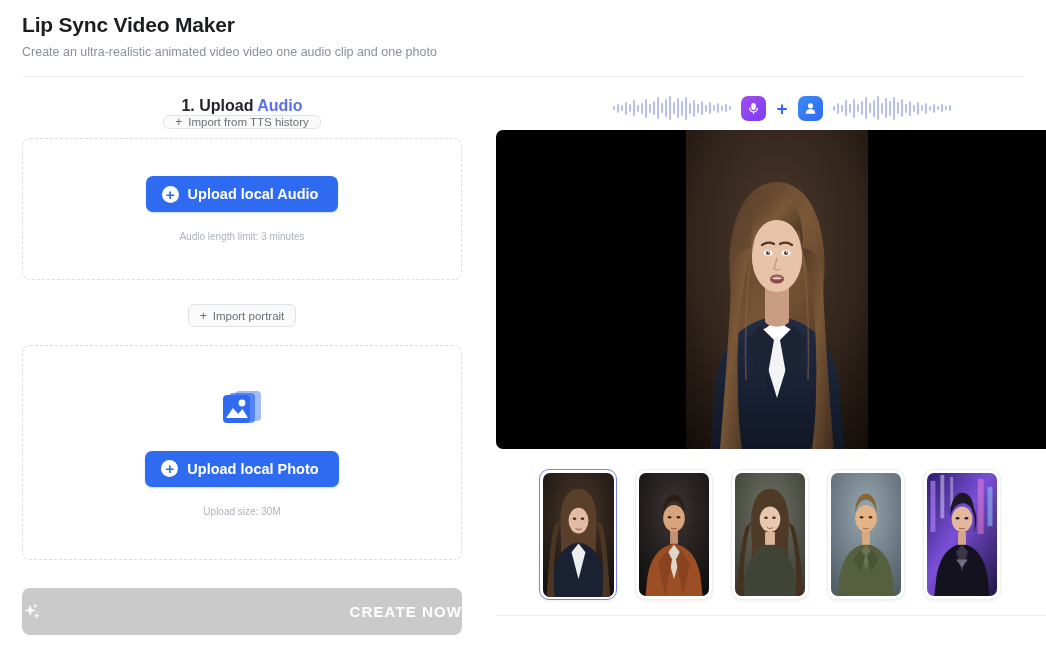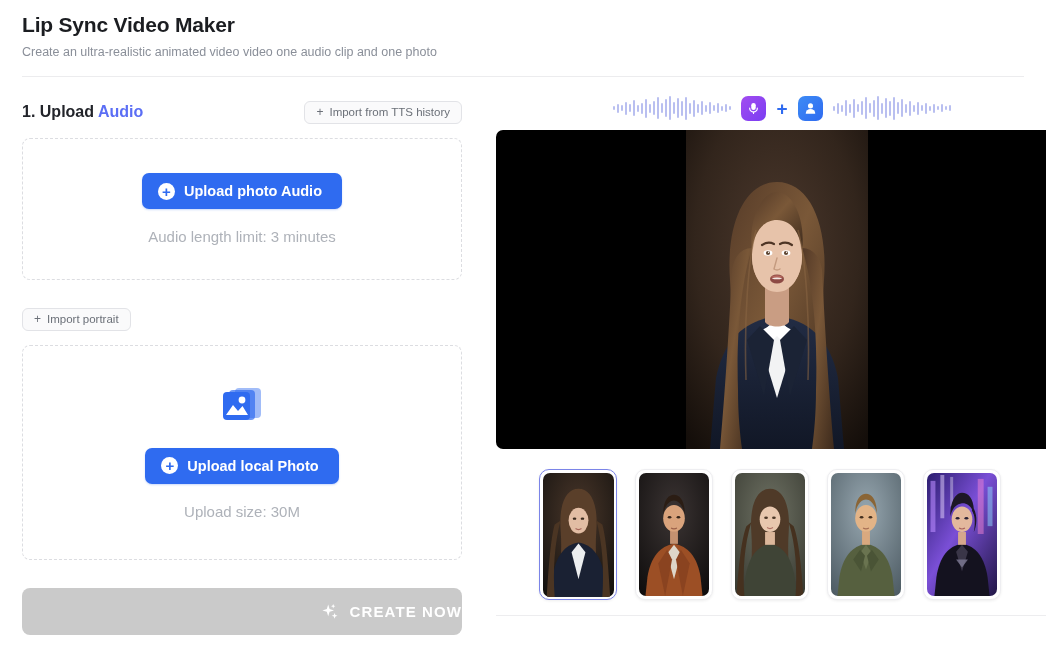--- a/index.html
+++ b/index.html
@@ -26,20 +26,21 @@
 
   
   .columns { display: flex; padding: 0 22px; }
   .col-left { width: 440px; flex: 0 0 440px; padding-top: 20px; }
   .col-right { flex: 1; padding-top: 14px; padding-left: 34px; }
 
   
   .section-head {
     display: flex; align-items: center; justify-content: space-between;
     height: 30px;
+    flex-direction: column;
   }
   .section-title { font-size: 16px; font-weight: 700; color: #22242a; }
   .section-title .accent { color: #5b6ef5; }
 
   .ghost-btn {
     display: inline-flex; align-items: center; gap: 6px;
     border: 1px solid #e2e3e7; background: #fafafb; border-radius: 6px;
     height: 23px; padding: 0 11px;
     font-size: 11.5px; color: #6b7078; cursor: pointer; white-space: nowrap;
   }
@@ -62,28 +63,28 @@
     height: 36px; padding: 0 20px 0 16px;
     font-size: 14.5px; font-weight: 600; cursor: pointer;
     box-shadow: 0 1px 2px rgba(47,107,240,0.25);
   }
   .upload-btn .circ-plus {
     width: 17px; height: 17px; border-radius: 50%; background: #fff;
     display: inline-flex; align-items: center; justify-content: center;
     color: #2f6bf0; font-size: 15px; font-weight: 700; line-height: 1;
     flex: 0 0 17px;
   }
-  .hint { margin-top: 19px; font-size: 15px; color: #aeb2b9; }
+  .hint { margin-top: 19px; font-size: 10px; color: #aeb2b9; }
 
   
   .create-btn {
     margin-top: 28px; width: 100%; height: 47px;
     background: #cacaca; border: none; border-radius: 8px;
     color: #ffffff; font-size: 15px; font-weight: 700; letter-spacing: 1.1px;
-    display: flex; align-items: center; justify-content: flex-end; gap: 10px;
+    display: flex; align-items: center; justify-content: space-between; gap: 10px;
     cursor: default;
   }
   .spark { display: inline-block; line-height: 0; }
 
   
   .wave-row {
     display: flex; align-items: center; justify-content: center; gap: 10px;
     height: 34px;
   }
   .wave { display: flex; align-items: center; gap: 2px; height: 26px; }
@@ -143,21 +144,21 @@
         </div>
         <button class="ghost-btn">
           <span class="plus">+</span>
           <span>Import from TTS history</span>
         </button>
       </div>
 
       <div class="dropzone" id="audio-drop">
         <button class="upload-btn">
           <span class="circ-plus">+</span>
-          <span>Upload photo Audio</span>
+          <span>Upload local Audio</span>
         </button>
         <div class="hint">Audio length limit: 3 minutes</div>
       </div>
 
       <div class="section-head" style="margin-top:24px;">
         <button class="ghost-btn">
           <span class="plus">+</span>
           <span>Import portrait</span>
         </button>
       </div>

